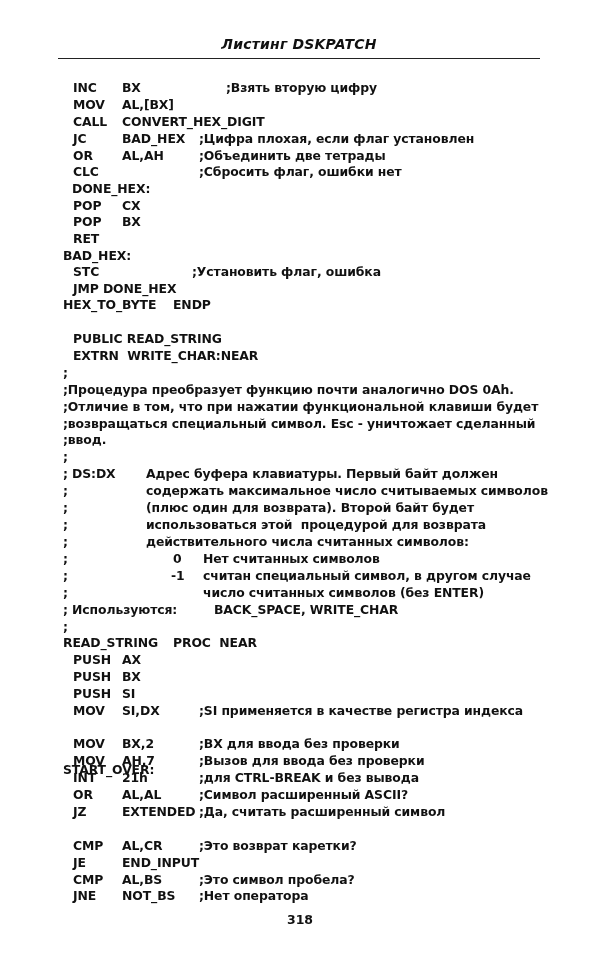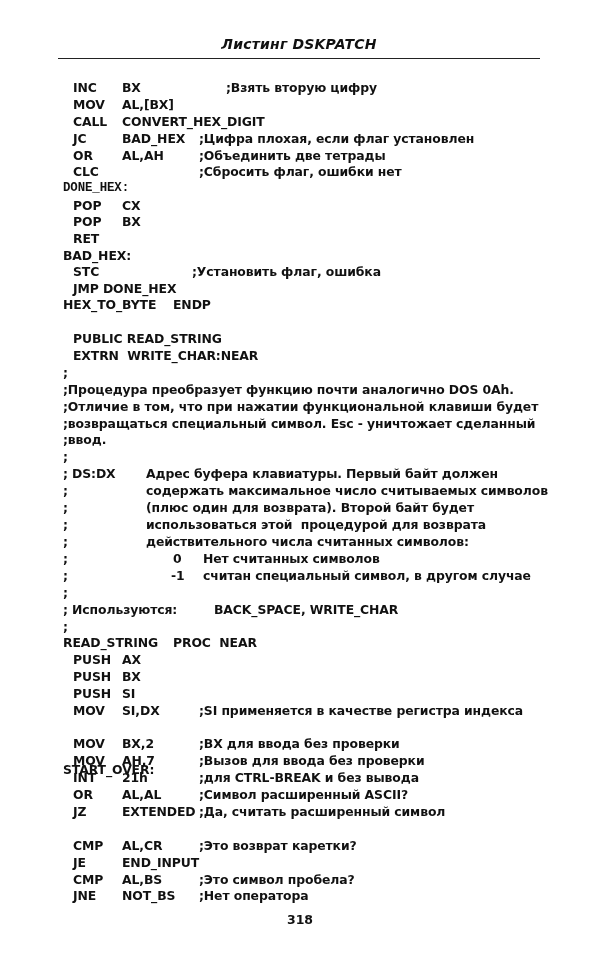--- a/index.html
+++ b/index.html
@@ -69,21 +69,21 @@
 <div class="page-header">Листинг DSKPATCH</div>
 <div class="header-rule"></div>
 
 <div class="listing" id="listing">
     <div class="ln" style="top: 79px; left: 73px; width: 487px;"><span class="c-op">INC</span><span class="c-arg" style="left: 49px;">BX</span><span class="c-cmt" style="left: 153px;">;Взять вторую цифру</span></div>
     <div class="ln" style="top: 96px; left: 73px; width: 487px;"><span class="c-op">MOV</span><span class="c-arg" style="left: 49px;">AL,[BX]</span><span class="c-cmt" style="left: 153px;"></span></div>
     <div class="ln" style="top: 130px; left: 73px; width: 487px;"><span class="c-op">JC</span><span class="c-arg" style="left: 49px;">BAD_HEX</span><span class="c-cmt" style="left: 126px;">;Цифра плохая, если флаг установлен</span></div>
     <div class="ln" style="top: 113px; left: 73px; width: 487px;"><span class="c-op">CALL</span><span class="c-arg" style="left: 49px;">CONVERT_HEX_DIGIT</span><span class="c-cmt" style="left: 153px;"></span></div>
     <div class="ln" style="top: 147px; left: 73px; width: 487px;"><span class="c-op">OR</span><span class="c-arg" style="left: 49px;">AL,AH</span><span class="c-cmt" style="left: 126px;">;Объединить две тетрады</span></div>
     <div class="ln" style="top: 163px; left: 73px; width: 487px;"><span class="c-op">CLC</span><span class="c-arg" style="left: 49px;"></span><span class="c-cmt" style="left: 126px;">;Сбросить флаг, ошибки нет</span></div>
-    <div class="ln" style="top: 180px; left: 63px; width: 497px; font-family: Liberation Mono, monospace;"><span class="c-op">DONE_HEX:</span><span class="c-arg" style="left: 59px;"></span><span class="c-cmt" style="left: 136px;"></span></div>
+    <div class="ln" style="top: 180px; left: 72px; width: 497px;"><span class="c-op">DONE_HEX:</span><span class="c-arg" style="left: 59px;"></span><span class="c-cmt" style="left: 136px;"></span></div>
     <div class="ln" style="top: 197px; left: 73px; width: 487px;"><span class="c-op">POP</span><span class="c-arg" style="left: 49px;">CX</span><span class="c-cmt" style="left: 126px;"></span></div>
     <div class="ln" style="top: 213px; left: 73px; width: 487px;"><span class="c-op">POP</span><span class="c-arg" style="left: 49px;">BX</span><span class="c-cmt" style="left: 126px;"></span></div>
     <div class="ln" style="top: 230px; left: 73px; width: 487px;"><span class="c-op">RET</span><span class="c-arg" style="left: 49px;"></span><span class="c-cmt" style="left: 126px;"></span></div>
     <div class="ln" style="top: 247px; left: 63px; width: 497px;"><span class="c-op">BAD_HEX:</span><span class="c-arg" style="left: 59px;"></span><span class="c-cmt" style="left: 136px;"></span></div>
     <div class="ln" style="top: 263px; left: 73px; width: 487px; text-align: right;"><span class="c-op">STC</span><span class="c-arg" style="left: 49px;"></span><span class="c-cmt" style="left: 119px;">;Установить флаг, ошибка</span></div>
     <div class="ln" style="top: 280px; left: 73px; width: 487px;"><span class="c-op">JMP DONE_HEX</span><span class="c-arg" style="left: 49px;"></span><span class="c-cmt" style="left: 126px;"></span></div>
     <div class="ln" style="top: 296px; left: 63px; width: 497px;"><span class="c-op">HEX_TO_BYTE</span><span class="c-arg" style="left: 110px;">ENDP</span><span class="c-cmt" style="left: 136px;"></span></div>
     <div class="ln" style="top: 330px; left: 73px; width: 487px;"><span class="c-op">PUBLIC READ_STRING</span><span class="c-arg" style="left: 49px;"></span><span class="c-cmt" style="left: 126px;"></span></div>
     <div class="ln" style="top: 347px; left: 73px; width: 487px;"><span class="c-op">EXTRN  WRITE_CHAR:NEAR</span><span class="c-arg" style="left: 49px;"></span><span class="c-cmt" style="left: 126px;"></span></div>
     <div class="ln" style="top: 364px; left: 63px; width: 497px;"><span class="c-op">;</span><span class="c-arg" style="left: 59px;"></span><span class="c-cmt" style="left: 136px;"></span></div>
@@ -92,21 +92,21 @@
     <div class="ln" style="top: 415px; left: 63px; width: 497px;"><span class="c-op">;возвращаться специальный символ. Esc - уничтожает сделанный</span><span class="c-arg" style="left: 59px;"></span><span class="c-cmt" style="left: 136px;"></span></div>
     <div class="ln" style="top: 431px; left: 63px; width: 497px;"><span class="c-op">;ввод.</span><span class="c-arg" style="left: 59px;"></span><span class="c-cmt" style="left: 136px;"></span></div>
     <div class="ln" style="top: 448px; left: 63px; width: 497px;"><span class="c-op">;</span><span class="c-arg" style="left: 59px;"></span><span class="c-cmt" style="left: 136px;"></span></div>
     <div class="ln" style="top: 465px; left: 63px; width: 497px;"><span class="c-op">; DS:DX</span><span class="c-arg" style="left: 83px;">Адрес буфера клавиатуры. Первый байт должен</span><span class="c-cmt" style="left: 136px;"></span></div>
     <div class="ln" style="top: 482px; left: 63px; width: 497px;"><span class="c-op">;</span><span class="c-arg" style="left: 83px;">содержать максимальное число считываемых символов</span><span class="c-cmt" style="left: 136px;"></span></div>
     <div class="ln" style="top: 499px; left: 63px; width: 497px;"><span class="c-op">;</span><span class="c-arg" style="left: 83px;">(плюс один для возврата). Второй байт будет</span><span class="c-cmt" style="left: 136px;"></span></div>
     <div class="ln" style="top: 516px; left: 63px; width: 497px;"><span class="c-op">;</span><span class="c-arg" style="left: 83px;">использоваться этой  процедурой для возврата</span><span class="c-cmt" style="left: 136px;"></span></div>
     <div class="ln" style="top: 533px; left: 63px; width: 497px;"><span class="c-op">;</span><span class="c-arg" style="left: 83px;">действительного числа считанных символов:</span><span class="c-cmt" style="left: 136px;"></span></div>
     <div class="ln" style="top: 550px; left: 63px; width: 497px;"><span class="c-op">;</span><span class="c-arg" style="left: 110px;">0</span><span class="c-cmt" style="left: 140px;">Нет считанных символов</span></div>
     <div class="ln" style="top: 567px; left: 63px; width: 497px;"><span class="c-op">;</span><span class="c-arg" style="left: 108px;">-1</span><span class="c-cmt" style="left: 140px;">считан специальный символ, в другом случае</span></div>
-    <div class="ln" style="top: 584px; left: 63px; width: 497px;"><span class="c-op">;</span><span class="c-arg" style="left: 108px;"></span></div>
+    <div class="ln" style="top: 584px; left: 63px; width: 497px;"><span class="c-op">;</span><span class="c-arg" style="left: 108px;"></span><span class="c-cmt" style="left: 140px;">число считанных символов (без ENTER)</span></div>
     <div class="ln" style="top: 601px; left: 63px; width: 497px;"><span class="c-op">; Используются:</span><span class="c-arg" style="left: 151px;">BACK_SPACE, WRITE_CHAR</span><span class="c-cmt" style="left: 140px;"></span></div>
     <div class="ln" style="top: 618px; left: 63px; width: 497px;"><span class="c-op">;</span><span class="c-arg" style="left: 59px;"></span><span class="c-cmt" style="left: 136px;"></span></div>
     <div class="ln" style="top: 634px; left: 63px; width: 497px;"><span class="c-op">READ_STRING</span><span class="c-arg" style="left: 110px;">PROC  NEAR</span><span class="c-cmt" style="left: 136px;"></span></div>
     <div class="ln" style="top: 651px; left: 73px; width: 487px;"><span class="c-op">PUSH</span><span class="c-arg" style="left: 49px;">AX</span><span class="c-cmt" style="left: 126px;"></span></div>
     <div class="ln" style="top: 668px; left: 73px; width: 487px;"><span class="c-op">PUSH</span><span class="c-arg" style="left: 49px;">BX</span><span class="c-cmt" style="left: 126px;"></span></div>
     <div class="ln" style="top: 685px; left: 73px; width: 487px;"><span class="c-op">PUSH</span><span class="c-arg" style="left: 49px;">SI</span><span class="c-cmt" style="left: 126px;"></span></div>
     <div class="ln" style="top: 702px; left: 73px; width: 487px;"><span class="c-op">MOV</span><span class="c-arg" style="left: 49px;">SI,DX</span><span class="c-cmt" style="left: 126px;">;SI применяется в качестве регистра индекса</span></div>
     <div class="ln" style="top: 718px; left: 63px; width: 497px; margin-top: 43px;"><span class="c-op">START_OVER:</span><span class="c-arg" style="left: 59px;"></span><span class="c-cmt" style="left: 136px;"></span></div>
     <div class="ln" style="top: 735px; left: 73px; width: 487px;"><span class="c-op">MOV</span><span class="c-arg" style="left: 49px;">BX,2</span><span class="c-cmt" style="left: 126px;">;BX для ввода без проверки</span></div>
     <div class="ln" style="top: 752px; left: 73px; width: 487px;"><span class="c-op">MOV</span><span class="c-arg" style="left: 49px;">AH,7</span><span class="c-cmt" style="left: 126px;">;Вызов для ввода без проверки</span></div>

